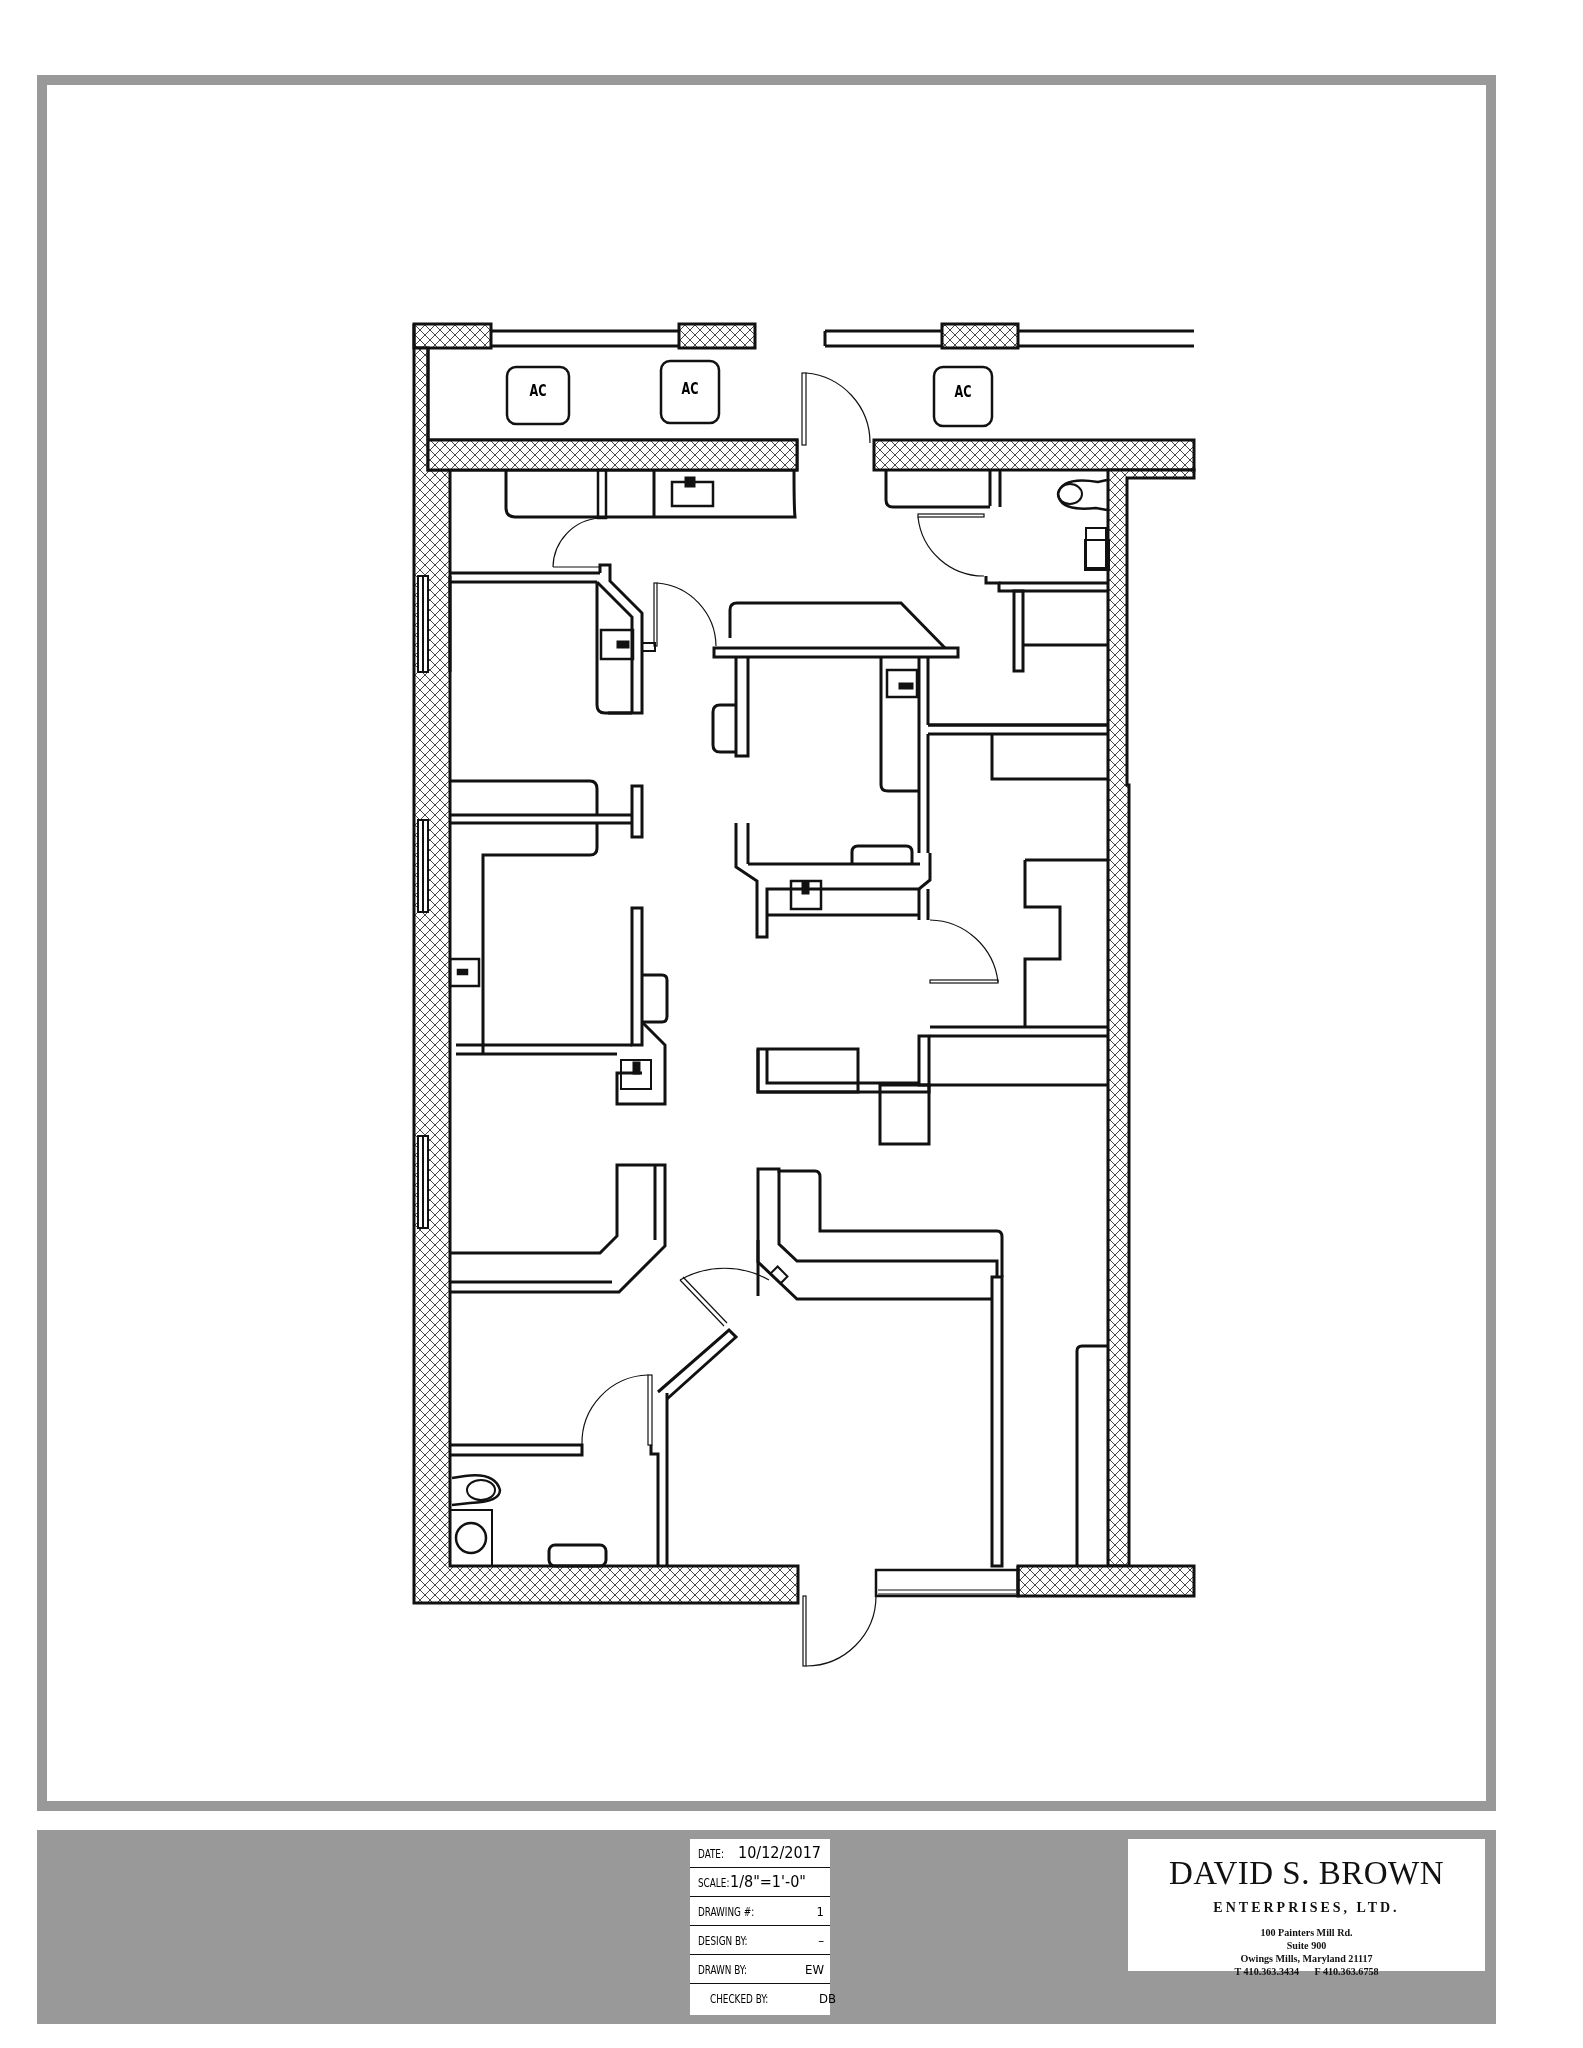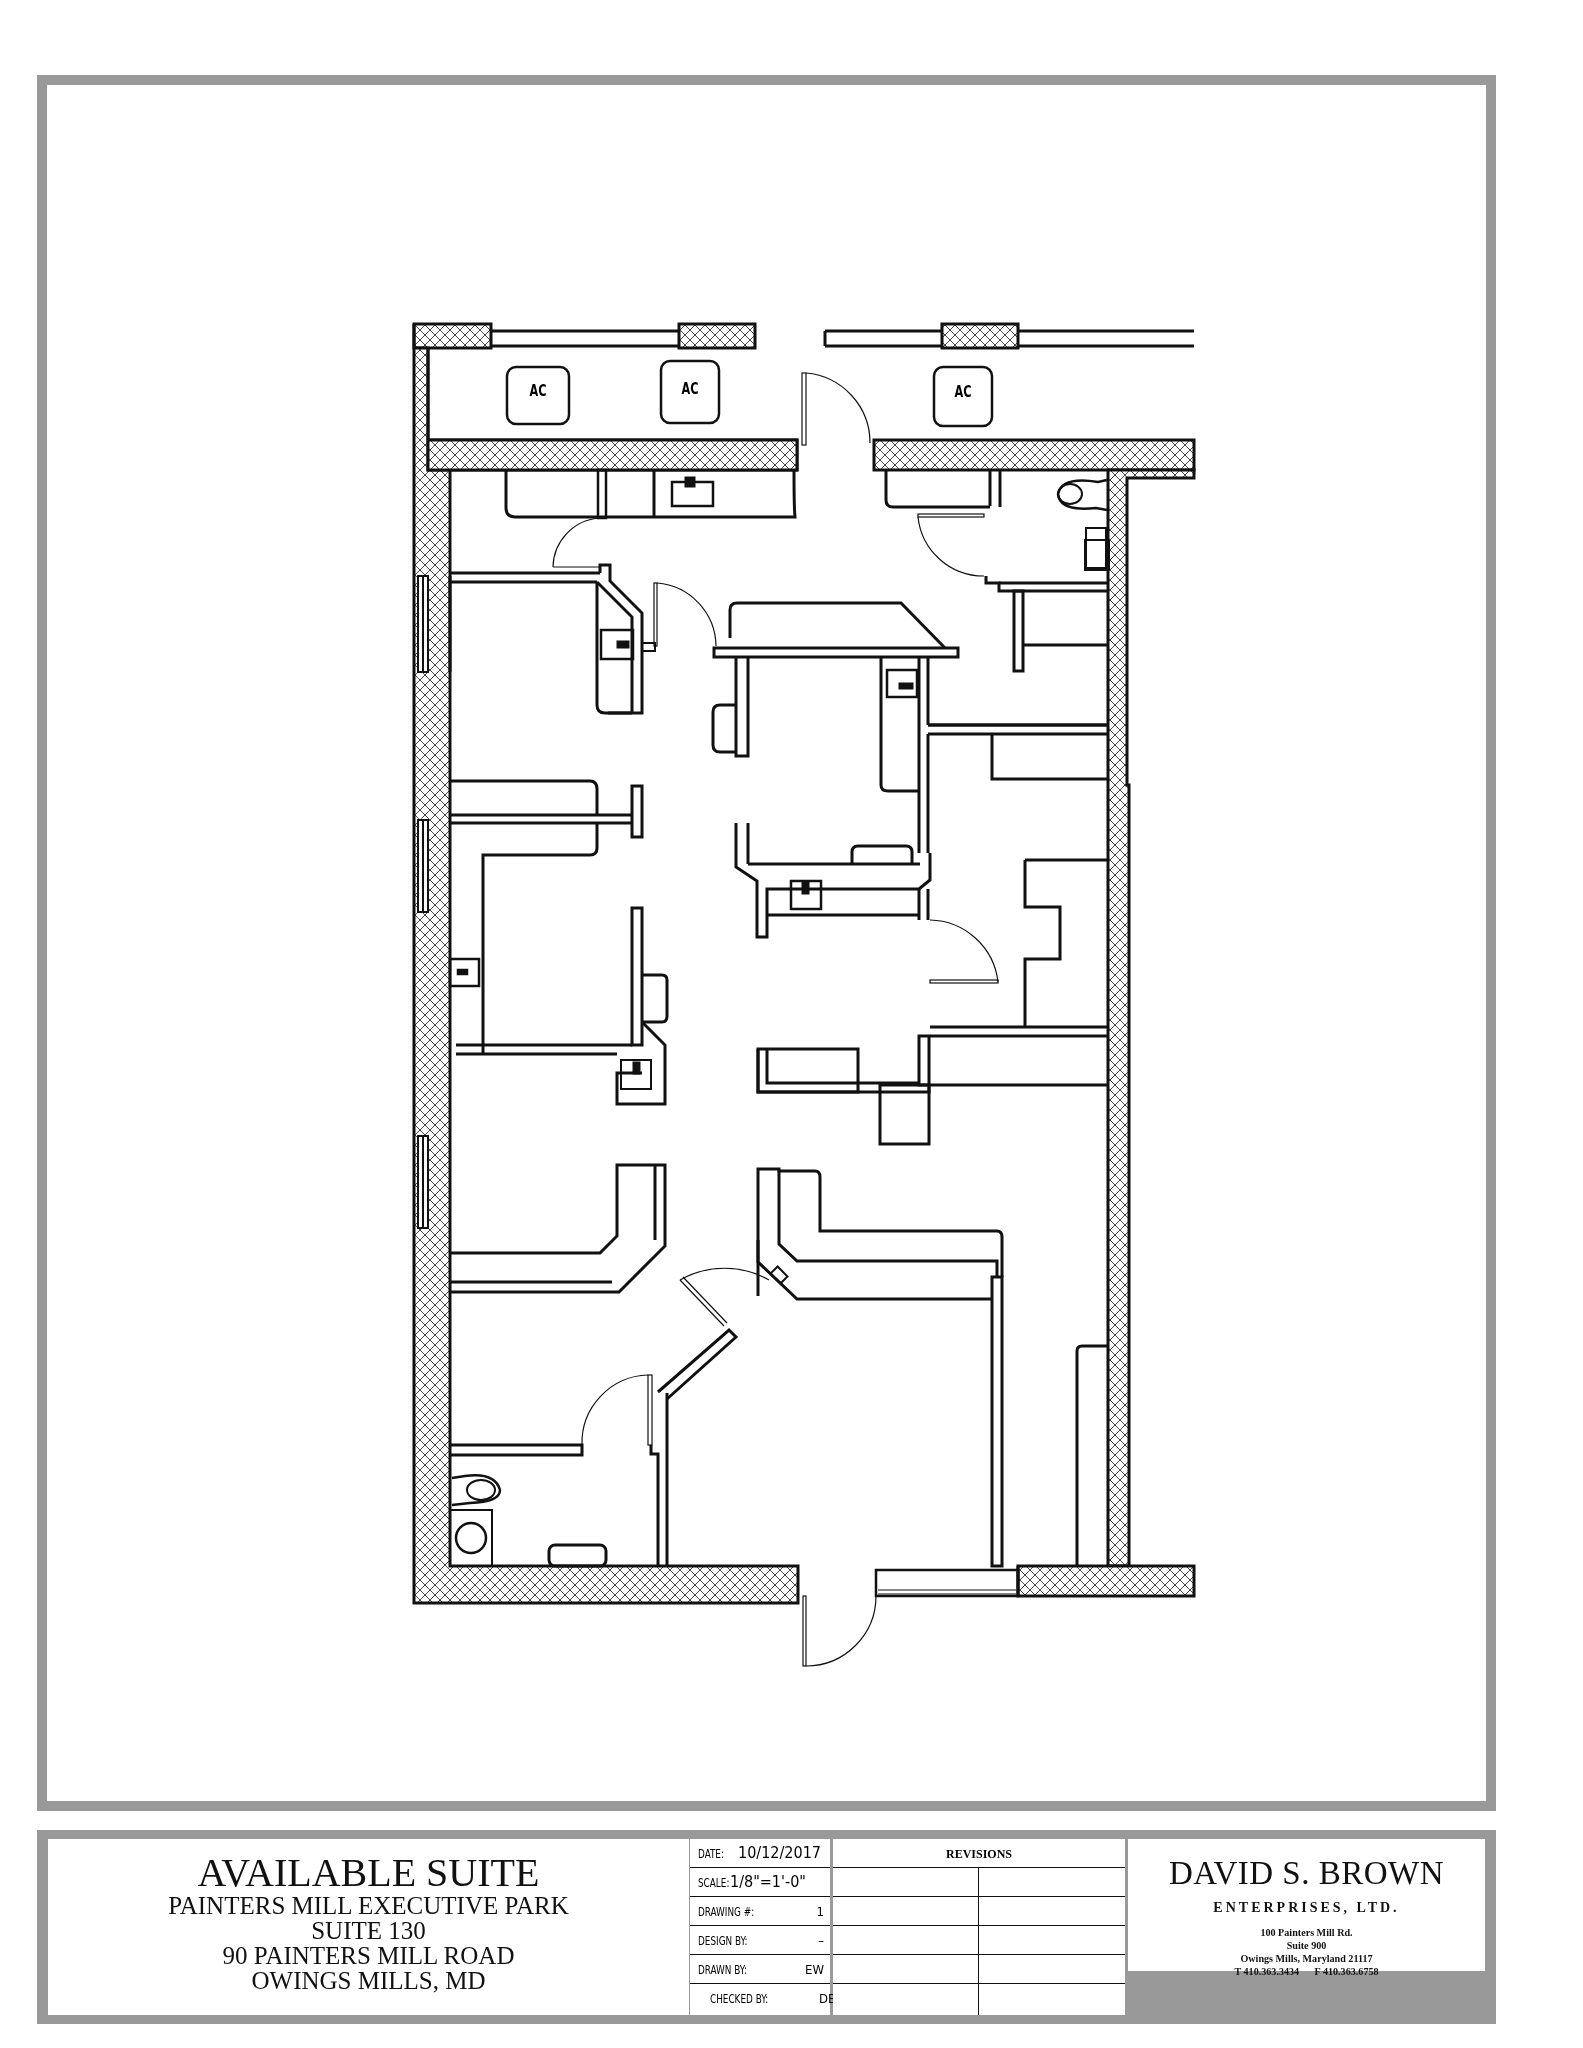--- a/index.html
+++ b/index.html
@@ -273,27 +273,20 @@
       <path d="M1077,1566 L1077,1351 Q1077,1346 1082,1346 L1108,1346"></path>
     </g>
   </g>
 </svg>
 
 <div style="position:absolute;left:507px;top:382px;width:62px;text-align:center;font-family:'DejaVu Sans',sans-serif;font-weight:bold;font-size:15px;transform:scaleX(0.75);">AC</div>
 <div style="position:absolute;left:661px;top:380px;width:58px;text-align:center;font-family:'DejaVu Sans',sans-serif;font-weight:bold;font-size:15px;transform:scaleX(0.75);">AC</div>
 <div style="position:absolute;left:934px;top:383px;width:58px;text-align:center;font-family:'DejaVu Sans',sans-serif;font-weight:bold;font-size:15px;transform:scaleX(0.75);">AC</div>
 
 <div class="title-block">
-  <div class="tb-panel tb-project">
-    <div class="line1">AVAILABLE SUITE</div>
-    <div class="line">PAINTERS MILL EXECUTIVE PARK</div>
-    <div class="line">SUITE 130</div>
-    <div class="line">90 PAINTERS MILL ROAD</div>
-    <div class="line">OWINGS MILLS, MD</div>
-  </div>
 
   <div class="tb-panel tb-info">
     <div class="row date" style="top:0px">
       <span class="lbl">DATE:</span>
       <span class="val">10/12/2017</span>
     </div>
     <div class="row scale" style="top:29px">
       <span class="lbl">SCALE:</span>
       <span class="val">1/8"=1'-0"</span>
     </div>
@@ -308,38 +301,20 @@
     <div class="row" style="top:116px">
       <span class="lbl">DRAWN BY:</span>
       <span class="val">EW</span>
     </div>
     <div class="row" style="top:145px;height:31px">
       <span class="lbl">CHECKED BY:</span>
       <span class="val">DB</span>
     </div>
   </div>
 
-  <div class="tb-panel tb-rev">
-    <div class="head">REVISIONS</div>
-    <div class="rrow" style="top:29px">
-        <div class="rcell" style="left:0;width:146px"></div>
-      </div>
-    <div class="rrow" style="top:58px">
-        <div class="rcell" style="left:0;width:146px"></div>
-      </div>
-    <div class="rrow" style="top:87px">
-        <div class="rcell" style="left:0;width:146px"></div>
-      </div>
-    <div class="rrow" style="top:116px">
-        <div class="rcell" style="left:0;width:146px"></div>
-      </div>
-    <div class="rrow" style="top:145px;height:31px">
-        <div class="rcell" style="left:0;width:146px"></div>
-      </div>
-  </div>
 
   <div class="tb-panel tb-company">
     <div class="name">DAVID S. BROWN</div>
     <div class="sub">ENTERPRISES, LTD.</div>
     <div class="addr">
       <div>100 Painters Mill Rd.</div>
       <div>Suite 900</div>
       <div>Owings Mills, Maryland 21117</div>
       <div class="phones">
         <span>T 410.363.3434</span>

